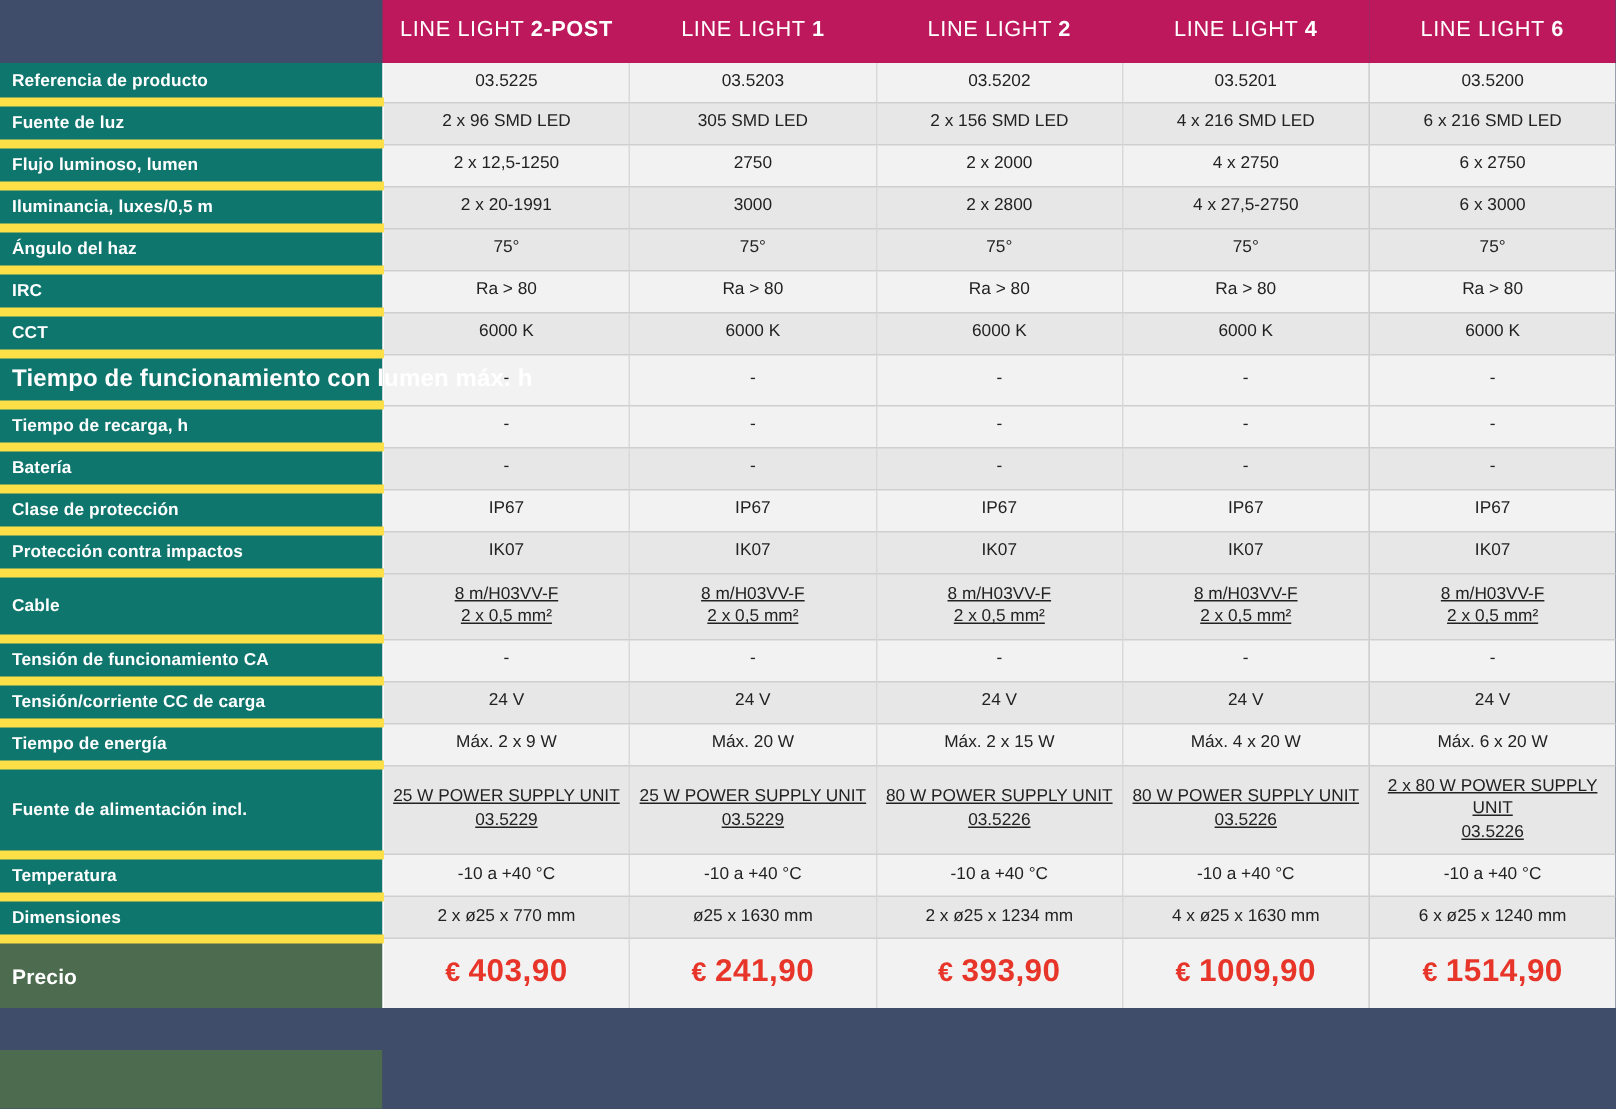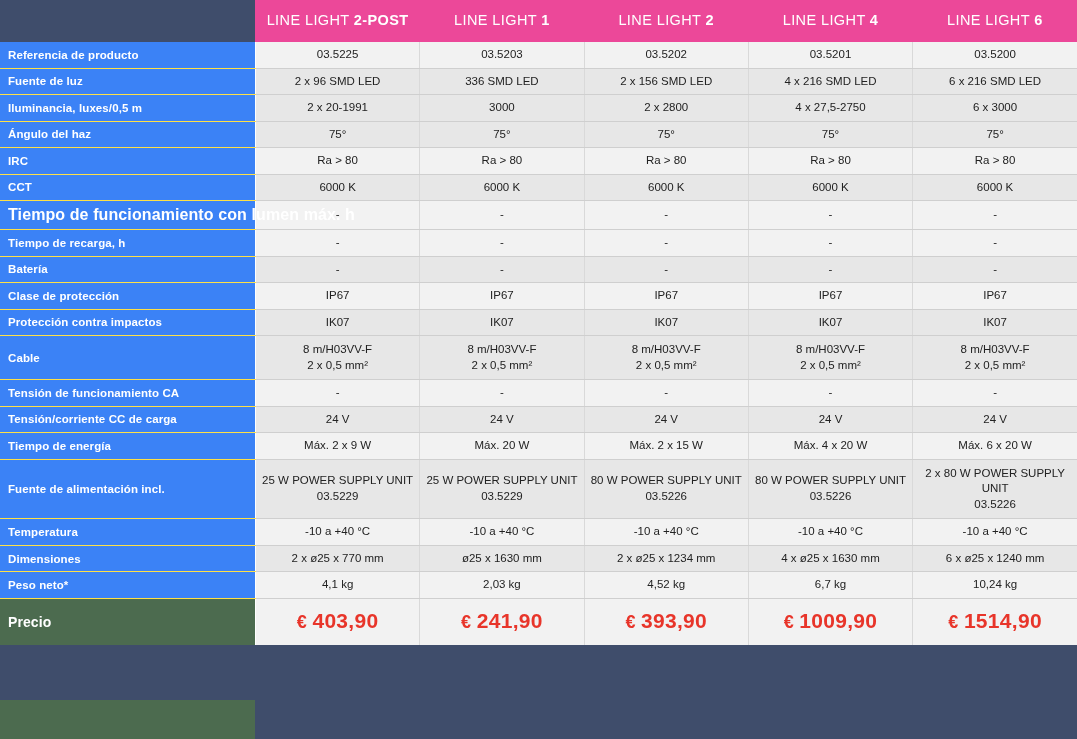--- a/index.html
+++ b/index.html
@@ -22,45 +22,45 @@
   table.spec {
     border-collapse: collapse;
     width: 1077px;
     table-layout: fixed;
   }
   table.spec col.label { width: 255px; }
   table.spec col.data  { width: 164px; }
 
   
   thead th {
-    background: #ec4899;
+    background: #be185d;
     color: #ffffff;
     font-size: 14.5px;
     font-weight: normal;
     letter-spacing: 0.4px;
     padding: 12px 4px 14px 4px;
     text-align: center;
     vertical-align: bottom;
     border: none;
   }
   thead th.corner {
     background: #3f4d6b;
   }
   thead th .model-strong {
     font-weight: bold;
   }
 
   
   td.label {
-    background: #3b82f6;
+    background: #0f766e;
     color: #ffffff;
     font-size: 11.5px;
     font-weight: bold;
     padding: 5px 0 5px 8px;
-    border-bottom: 1px solid #fde047;
+    border-bottom: 6px solid #fde047;
     border-right: 1px solid #ffffff;
     vertical-align: middle;
     letter-spacing: 0.1px;
     white-space: nowrap;
   }
   td.label.small {
     font-size: 16px;
   }
   
   td.val {
@@ -75,20 +75,21 @@
     line-height: 1.35;
   }
   tr.alt td.val {
     background: #e7e7e7;
   }
   td.val:last-child {
     border-right: none;
   }
   td.val.two-line {
     padding: 6px 1px;
+    text-decoration: underline;
   }
 
   
   tr.price td.label {
     background: #4c6b4f;
     font-size: 14px;
     font-weight: bold;
     padding: 10px 0 10px 8px;
     border-bottom: none;
   }
@@ -149,24 +150,32 @@
           <td class="label">Referencia de producto</td>
           <td class="val">03.5225</td>
           <td class="val">03.5203</td>
           <td class="val">03.5202</td>
           <td class="val">03.5201</td>
           <td class="val">03.5200</td>
         </tr>
         <tr class="alt">
           <td class="label">Fuente de luz</td>
           <td class="val">2 x 96 SMD LED</td>
-          <td class="val">336 SMD LED</td>
+          <td class="val">305 SMD LED</td>
           <td class="val">2 x 156 SMD LED</td>
           <td class="val">4 x 216 SMD LED</td>
           <td class="val">6 x 216 SMD LED</td>
+        </tr>
+        <tr>
+          <td class="label">Flujo luminoso, lumen</td>
+          <td class="val">2 x 12,5-1250</td>
+          <td class="val">2750</td>
+          <td class="val">2 x 2000</td>
+          <td class="val">4 x 2750</td>
+          <td class="val">6 x 2750</td>
         </tr>
         <tr class="alt">
           <td class="label">Iluminancia, luxes/0,5 m</td>
           <td class="val">2 x 20-1991</td>
           <td class="val">3000</td>
           <td class="val">2 x 2800</td>
           <td class="val">4 x 27,5-2750</td>
           <td class="val">6 x 3000</td>
         </tr>
         <tr class="alt">
@@ -281,28 +290,20 @@
           <td class="val">-10 a +40 °C</td>
           <td class="val">-10 a +40 °C</td>
         </tr>
         <tr class="alt">
           <td class="label">Dimensiones</td>
           <td class="val">2 x ø25 x 770 mm</td>
           <td class="val">ø25 x 1630 mm</td>
           <td class="val">2 x ø25 x 1234 mm</td>
           <td class="val">4 x ø25 x 1630 mm</td>
           <td class="val">6 x ø25 x 1240 mm</td>
-        </tr>
-        <tr>
-          <td class="label">Peso neto*</td>
-          <td class="val">4,1 kg</td>
-          <td class="val">2,03 kg</td>
-          <td class="val">4,52 kg</td>
-          <td class="val">6,7 kg</td>
-          <td class="val">10,24 kg</td>
         </tr>
         <tr class="price">
           <td class="label">Precio</td>
           <td class="val"><span class="cur">€ </span>403,90</td>
           <td class="val"><span class="cur">€ </span>241,90</td>
           <td class="val"><span class="cur">€ </span>393,90</td>
           <td class="val"><span class="cur">€ </span>1009,90</td>
           <td class="val"><span class="cur">€ </span>1514,90</td>
         </tr>
       </tbody>

